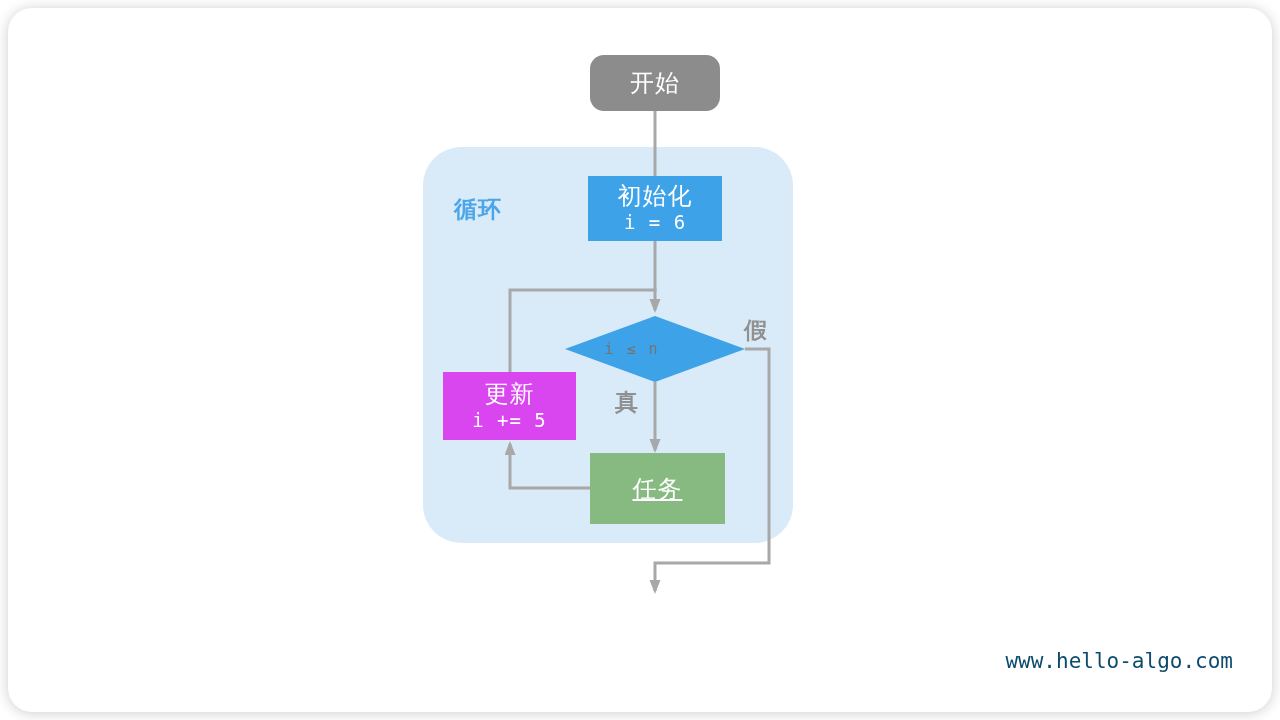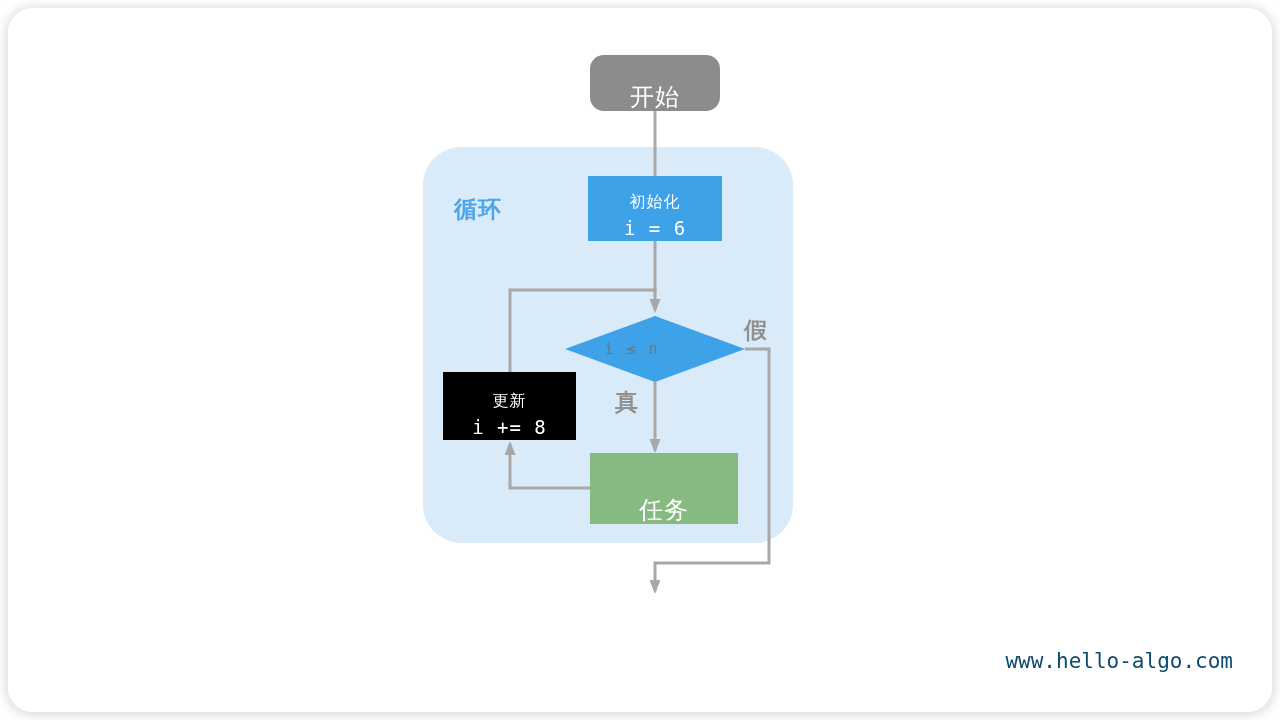--- a/index.html
+++ b/index.html
@@ -38,38 +38,38 @@
     margin-top: 28px;
   }
 
   
   svg.connectors { position: absolute; inset: 0; z-index: 2; }
 
   
   .node {
     position: absolute;
     display: flex; flex-direction: column;
-    align-items: center; justify-content: flex-end;
+    align-items: center; justify-content: center;
     color: #ffffff;
     z-index: 3;
     letter-spacing: 1px;
   }
   .node .cjk { font-size: 24px; font-weight: 500; line-height: 28px; }
   .node .code {
     font-family: "DejaVu Sans Mono", monospace;
     font-size: 19px; font-weight: 500; line-height: 26px;
     letter-spacing: 1px;
   }
   .node-start, .node-end { background: #8C8C8C; border-radius: 14px; }
   .node-start { left: 590px; top: 55px;  width: 130px; height: 56px; }
   .node-end   { left: 589px; top: 594px; width: 130px; height: 56px; }
   .node-init   { left: 588px; top: 176px; width: 134px; height: 65px; background: #3EA2E9; }
-  .node-update { left: 443px; top: 372px; width: 133px; height: 68px; background: #000000; }
-  .node-task   { left: 590px; top: 453px; width: 148px; height: 71px; background: #87BA80; }
-  .node-init .cjk, .node-update .cjk { font-size: 16px; line-height: 27px; }
+  .node-update { left: 443px; top: 372px; width: 133px; height: 68px; background: #d946ef; }
+  .node-task   { left: 590px; top: 453px; width: 135px; height: 71px; background: #87BA80; text-decoration: underline; }
+  .node-init .cjk, .node-update .cjk { font-size: 24px; line-height: 27px; }
 
   
   .condition-text {
     position: absolute;
     left: 542px; top: 316px; width: 180px; height: 66px;
     display: flex; align-items: center; justify-content: center;
     color: #737373;
     font-family: "DejaVu Sans Mono", monospace;
     font-size: 15px; font-weight: 500;
     letter-spacing: 2px;
@@ -131,21 +131,21 @@
     <div class="code">i = 6</div>
   </div>
 
   <div class="condition-text">i ≤ n</div>
 
   <div class="branch-label branch-false">假</div>
   <div class="branch-label branch-true">真</div>
 
   <div class="node node-update">
     <div class="cjk">更新</div>
-    <div class="code">i += 8</div>
+    <div class="code">i += 5</div>
   </div>
 
   <div class="node node-task">
     <div class="cjk">任务</div>
   </div>
 
 
   <div class="watermark">www.hello-algo.com</div>
 
 </div>

